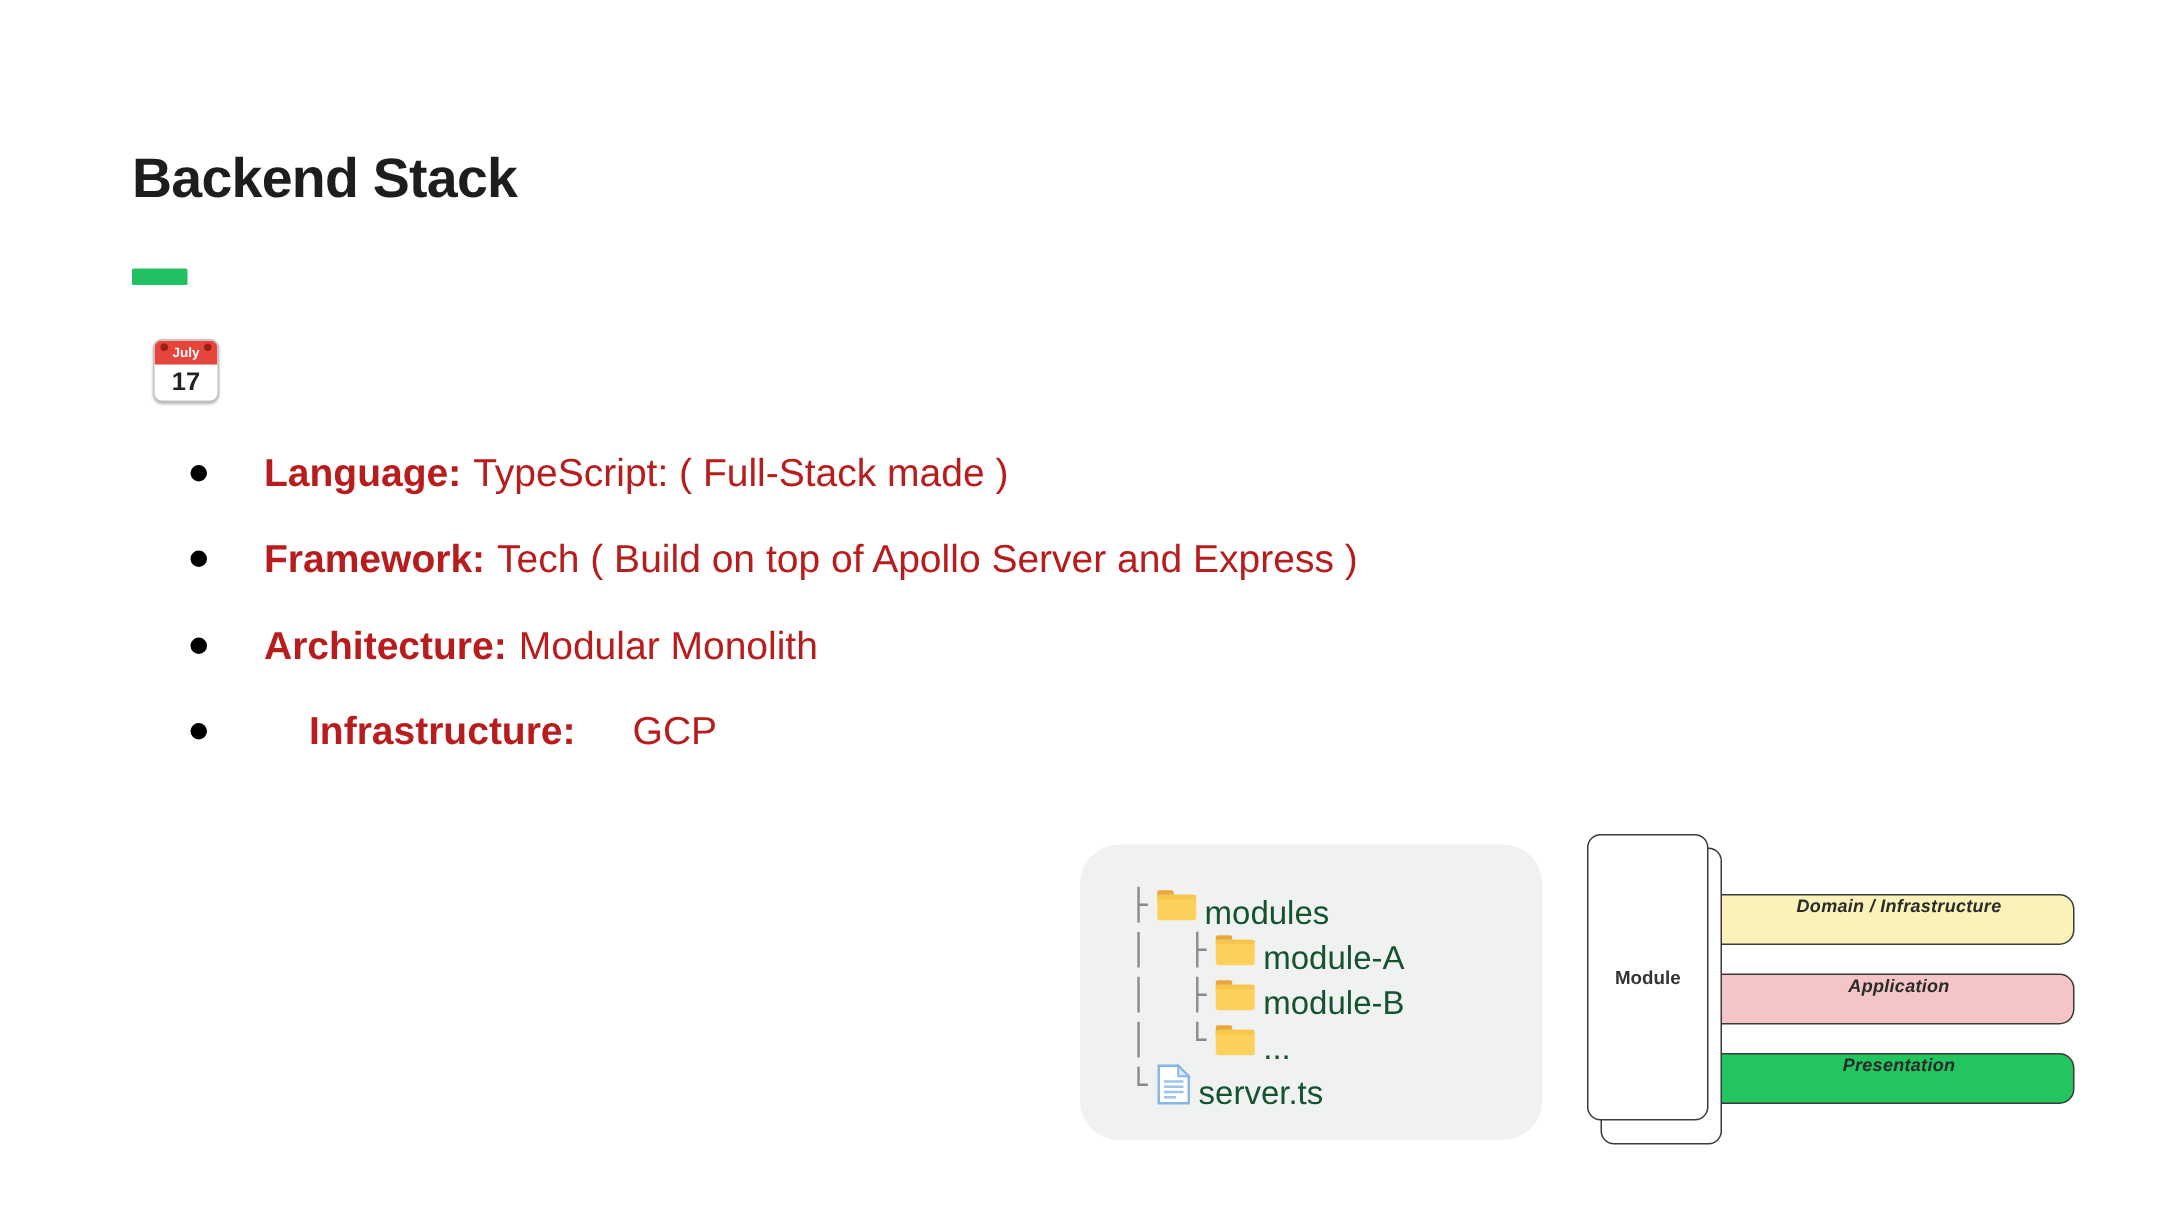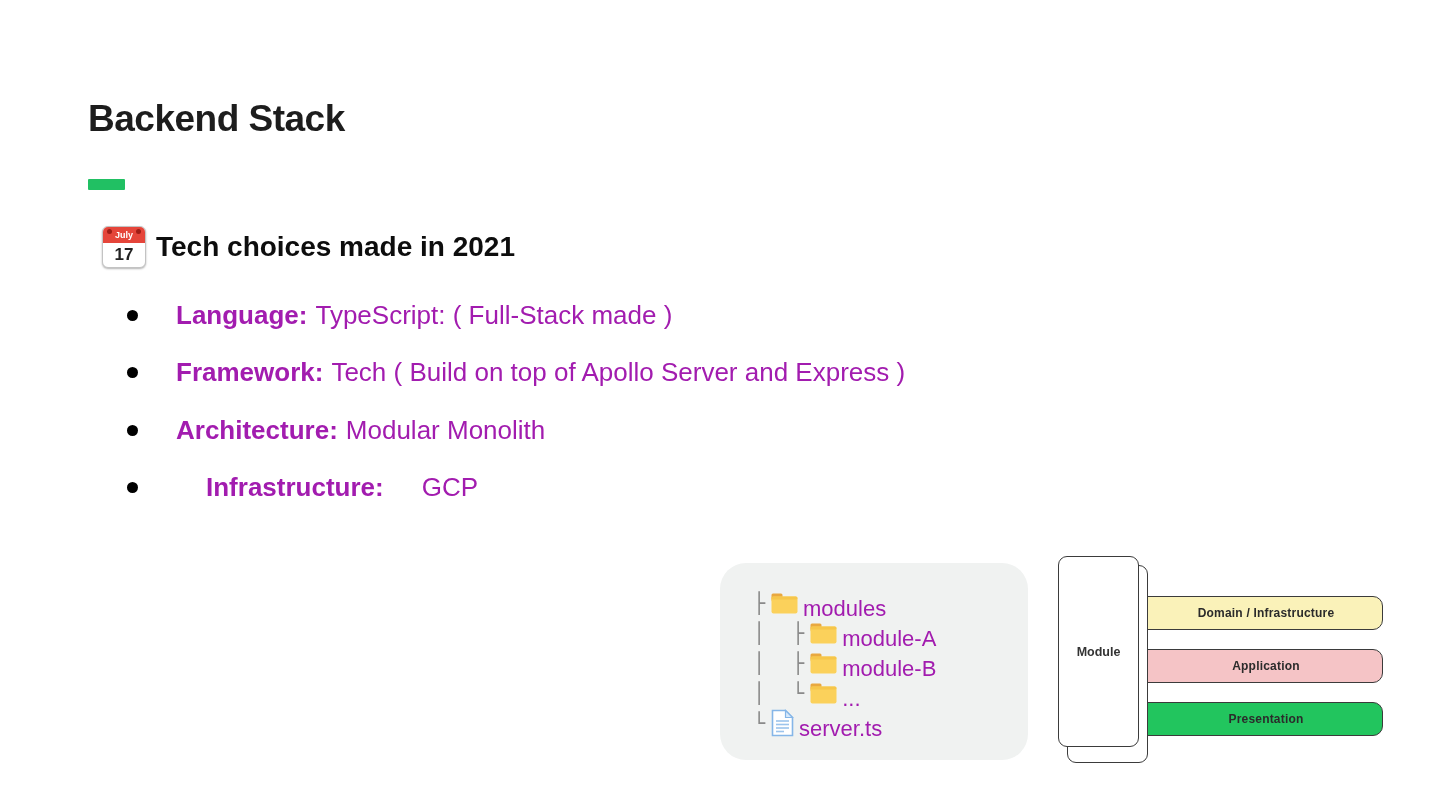--- a/index.html
+++ b/index.html
@@ -47,21 +47,21 @@
     height: 24px; display: flex; align-items: center; justify-content: center;
     font-size: 17px; font-weight: bold; color: #222;
   }
   .heading-text { font-size: 28px; font-weight: bold; color: #0d0d0d; }
 
   
   .bullets { position: absolute; left: 0; top: 0; }
   .bullet {
     position: absolute; left: 127px; width: 1200px;
     display: flex; align-items: center;
-    font-size: 26px; color: #a21caf; line-height: 32px;
+    font-size: 26px; color: #b91c1c; line-height: 32px;
   }
   .bullet-dot {
     width: 11px; height: 11px; border-radius: 50%; background: #000;
     margin-right: 38px; flex: 0 0 auto;
   }
   .b-label { font-weight: bold; }
   .b-text { margin-left: 8px; }
 
   
   .tree-panel {
@@ -72,29 +72,30 @@
   }
   .tree-row {
     display: flex; align-items: center; height: 30px;
   }
   .tree-prefix {
     font-family: "DejaVu Sans Mono", monospace;
     font-size: 20px; color: #8a8a8a; white-space: pre;
     letter-spacing: 1px;
   }
   .tree-icon { display: inline-flex; margin: 0 5px 0 5px; flex: 0 0 auto; }
-  .tree-label { font-size: 22px; color: #a21caf; margin-top: 12px; }
+  .tree-label { font-size: 22px; color: #14532d; margin-top: 12px; }
 
   
   .layer-bar {
     position: absolute; left: 1100px; width: 283px; height: 34px;
     border: 1.5px solid #3b3b3b; border-radius: 10px;
     box-sizing: border-box; z-index: 1;
-    display: flex; align-items: center; justify-content: center;
+    display: flex; align-items: flex-start; justify-content: center;
     padding-left: 49px;
+    font-style: italic;
   }
   .layer-label { font-size: 12px; font-weight: bold; color: #2b2b2b; letter-spacing: 0.2px; }
   .module-card {
     position: absolute; width: 81px; box-sizing: border-box;
     background: #ffffff; border: 1.5px solid #3b3b3b; border-radius: 9px;
   }
   .module-card.back  { left: 1067px; top: 565px; height: 198px; z-index: 2; }
   .module-card.front {
     left: 1058px; top: 556px; height: 191px; z-index: 3;
     display: flex; align-items: center; justify-content: center;
@@ -109,21 +110,20 @@
   <div class="title">Backend Stack</div>
   <div class="accent-dash" style="background-color: rgb(33, 192, 99);"></div>
 
   <div class="heading-row">
     <div class="cal">
       <div class="cal-top">July</div>
       <div class="cal-pin left"></div>
       <div class="cal-pin right"></div>
       <div class="cal-bottom">17</div>
     </div>
-    <div class="heading-text">Tech choices made in 2021</div>
   </div>
 
   <div class="bullets">
     <div class="bullet" style="top: 299px;">
       <span class="bullet-dot"></span>
       <span class="b-label">Language:</span>
       <span class="b-text">TypeScript: ( Full-Stack made )</span>
     </div>
     <div class="bullet" style="top: 356px;">
       <span class="bullet-dot"></span>

